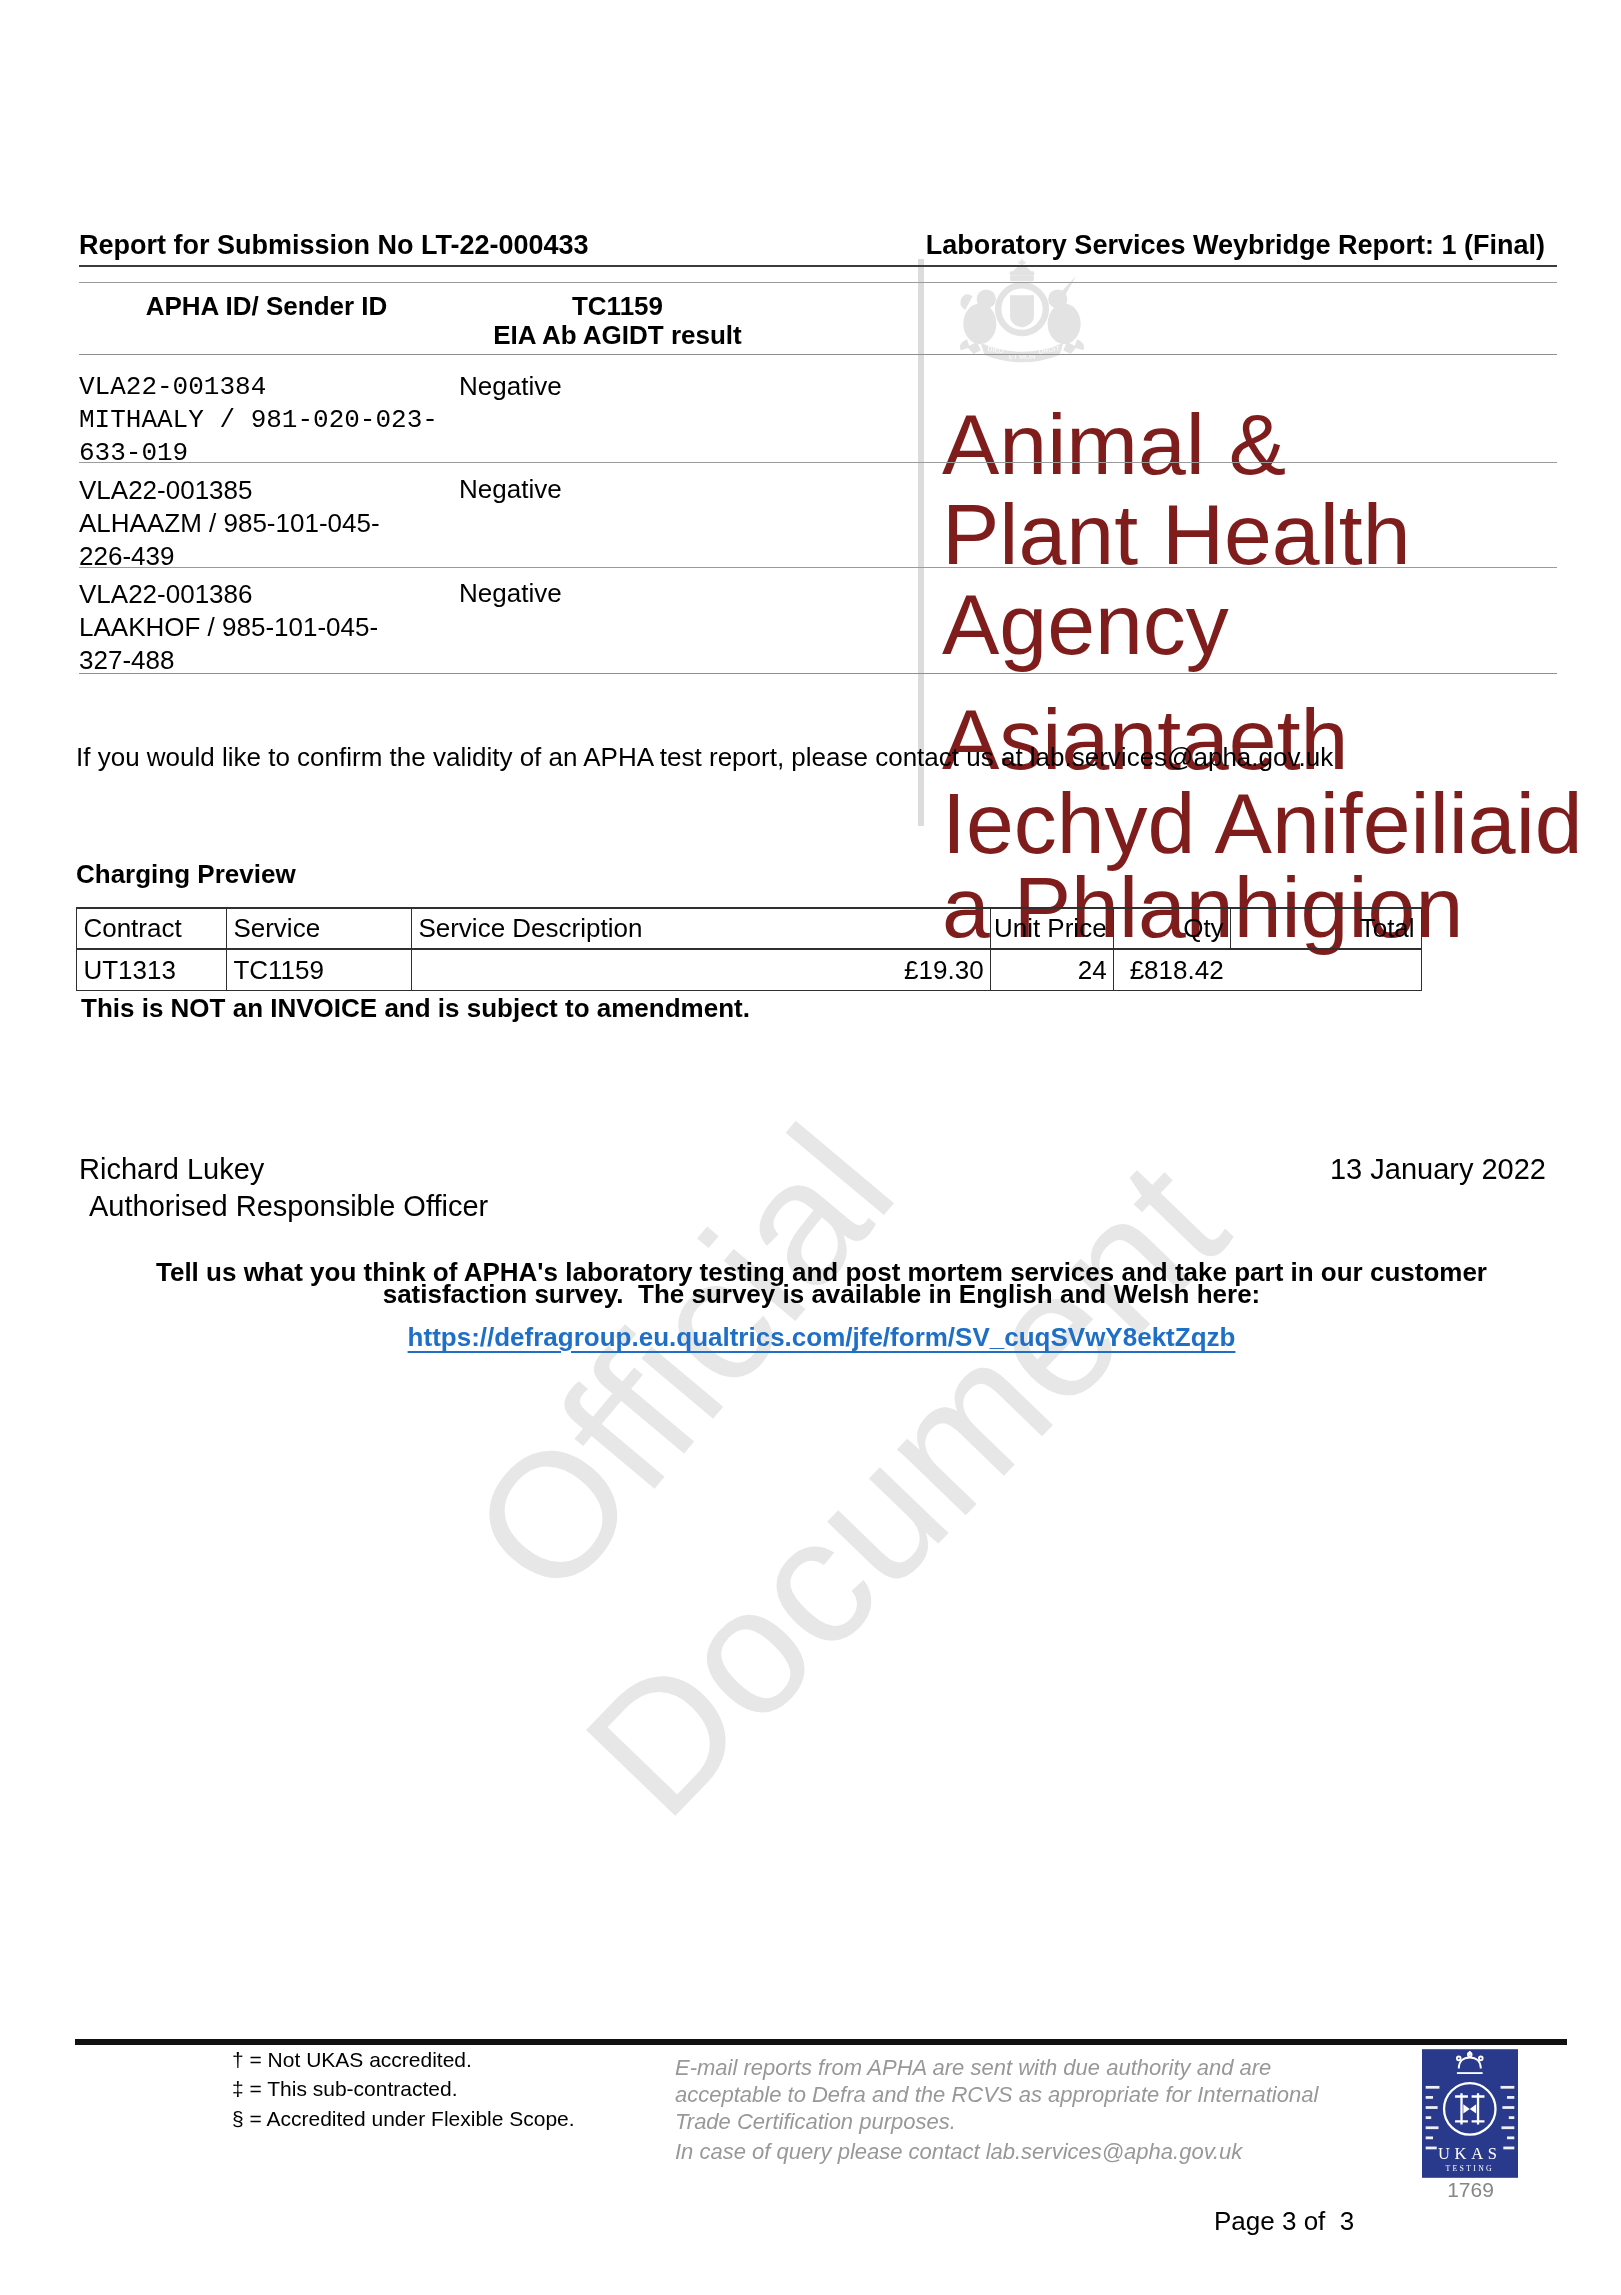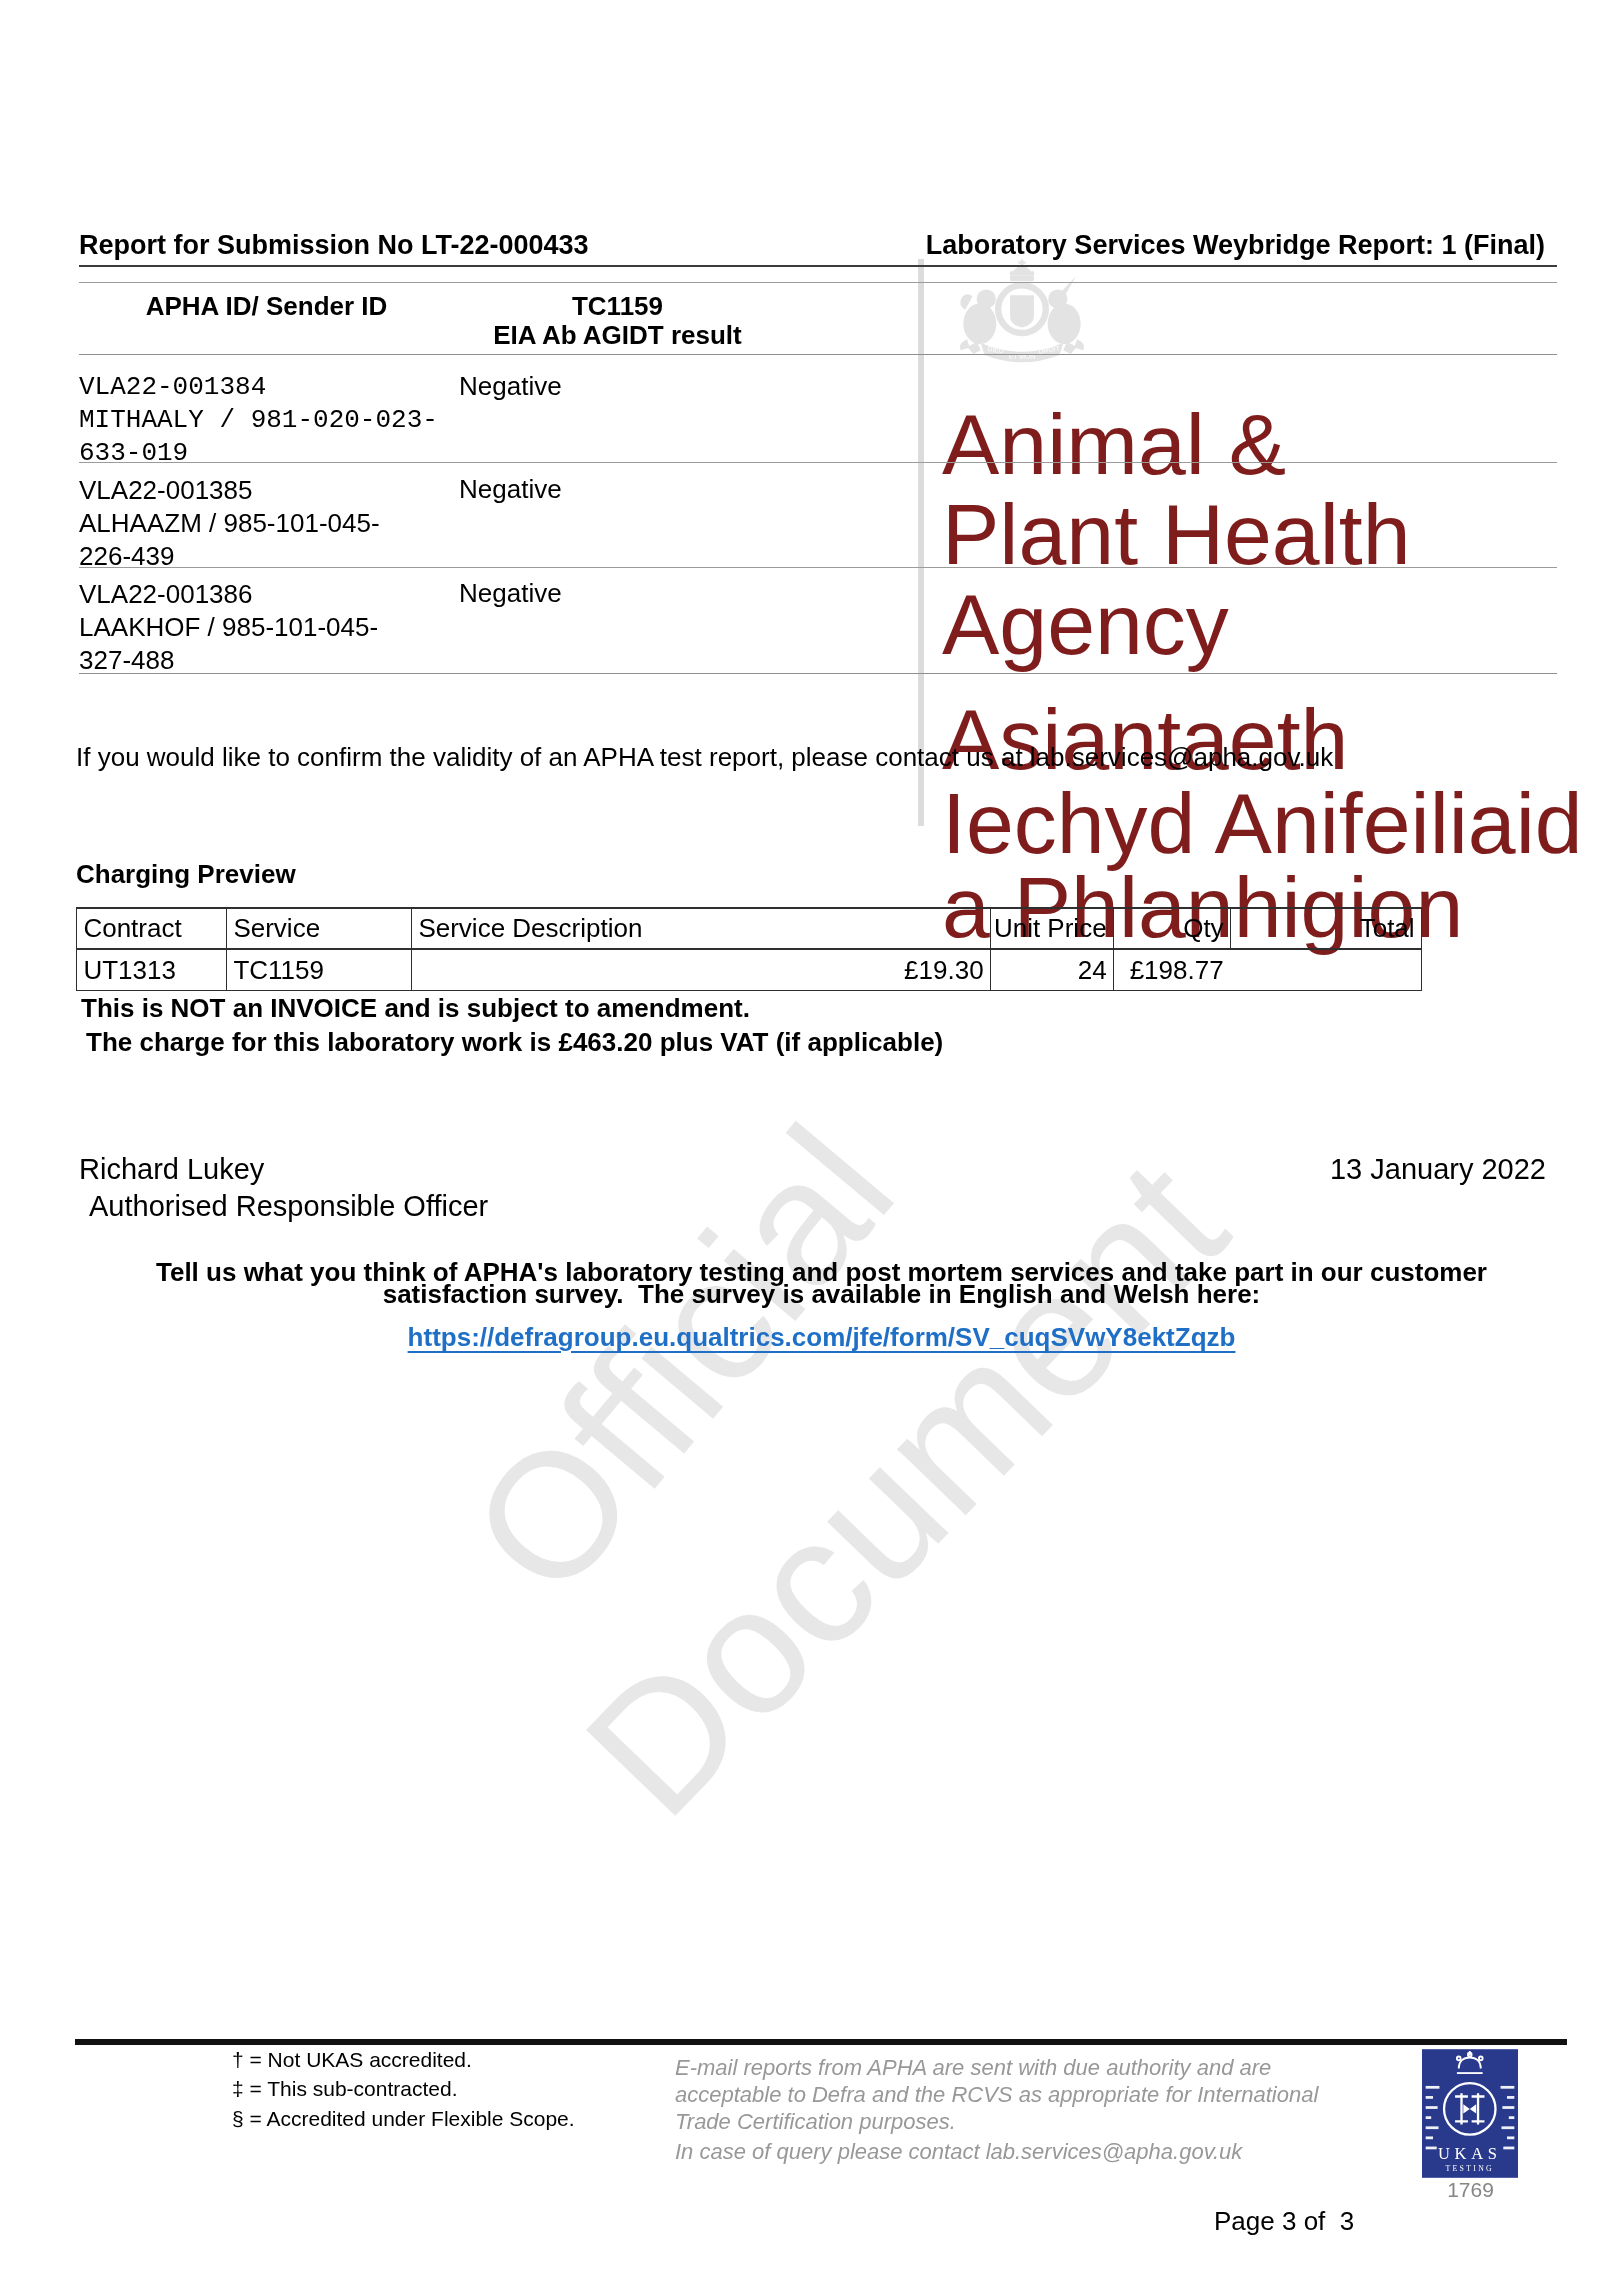--- a/index.html
+++ b/index.html
@@ -189,26 +189,25 @@
       <div class="ct-cell">Service Description</div>
       <div class="ct-cell num">Unit Price</div>
       <div class="ct-cell num">Qty</div>
       <div class="ct-cell num">Total</div>
     </div>
     <div class="ct-row dt">
       <div class="ct-cell first">UT1313</div>
       <div class="ct-cell">TC1159</div>
       <div class="ct-cell num">£19.30</div>
       <div class="ct-cell num">24</div>
-      <div class="ct-cell num">£198.77</div>
+      <div class="ct-cell num">£818.42</div>
     </div>
   </div>
 
   <div class="abs b" id="charge-note1">This is NOT an INVOICE and is subject to amendment.</div>
-  <div class="abs b" id="charge-note2">The charge for this laboratory work is £463.20 plus VAT (if applicable)</div>
 
   <div class="abs nowrap" id="sig-name">Richard Lukey</div>
   <div class="abs nowrap" id="sig-date">13 January 2022</div>
   <div class="abs nowrap" id="sig-title">Authorised Responsible Officer</div>
 
   <div class="abs survey-line" id="survey-1">Tell us what you think of APHA's laboratory testing and post mortem services and take part in our customer</div>
   <div class="abs survey-line" id="survey-2">satisfaction survey.  The survey is available in English and Welsh here:</div>
   <div class="abs" id="survey-link-wrap">
     <a id="survey-link">https://defragroup.eu.qualtrics.com/jfe/form/SV_cuqSVwY8ektZqzb</a>
   </div>

